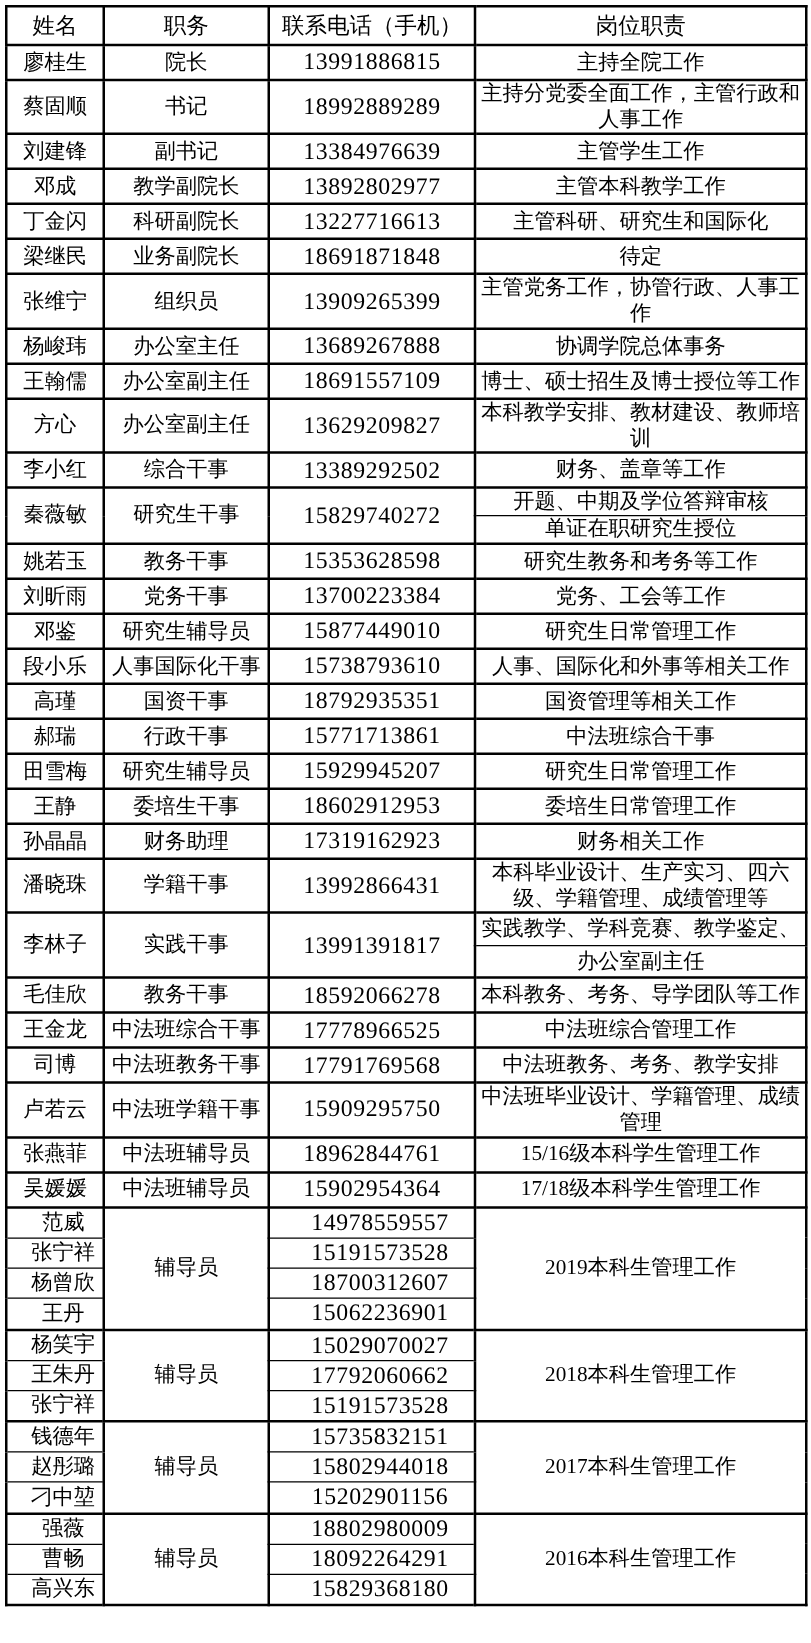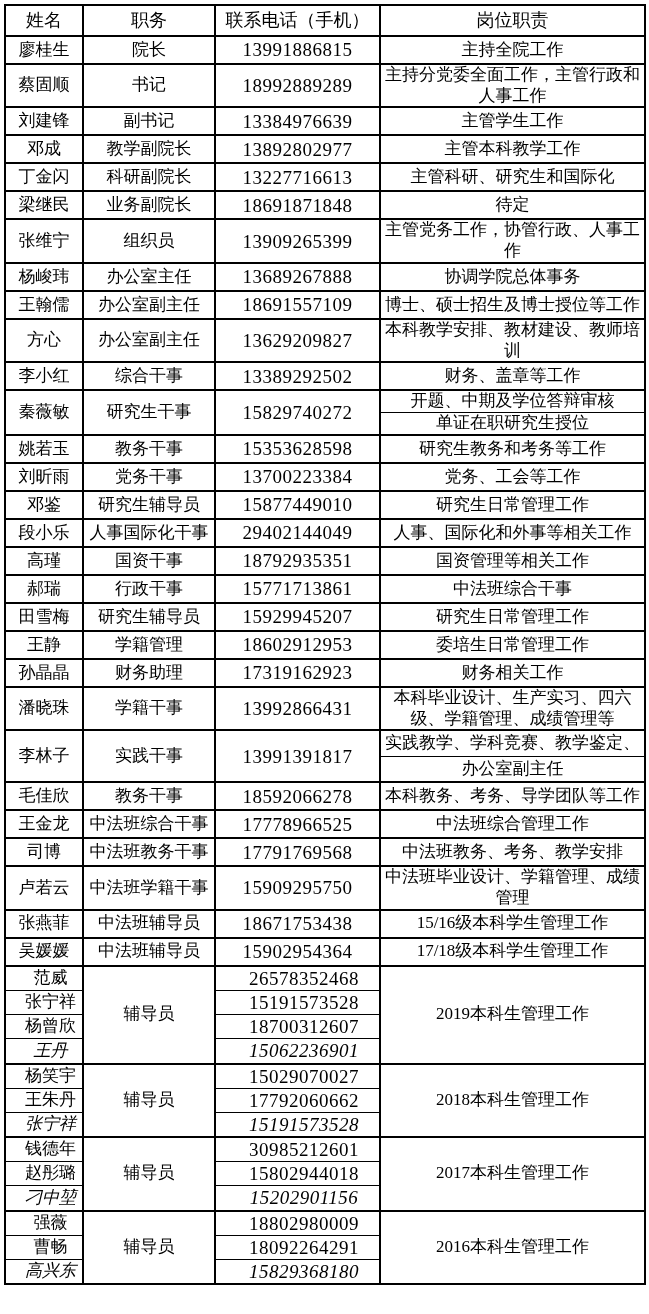--- a/index.html
+++ b/index.html
@@ -39,21 +39,21 @@
     font-size: 19px;
     letter-spacing: 0.5px;
     text-align: center;
   }
   td.duty { font-size: 17px; }
   td.thin-b { border-bottom-width: 1px; }
   td.thin-t { border-top-width: 1px; }
   
   tr.g td.mname, tr.g td.mphone { border-top-width: 1px; border-bottom-width: 1px; padding-left: 15px; }
   tr.g.gfirst td.mname, tr.g.gfirst td.mphone { border-top-width: 2px; }
-  tr.g.glast td.mname, tr.g.glast td.mphone { border-bottom-width: 2px; font-style: italic; }
+  tr.g.glast td.mname, tr.g.glast td.mphone { border-bottom-width: 2px; }
 </style>
 </head>
 <body>
 
 <table class="staff-table">
   <colgroup>
     <col style="width:78px">
     <col style="width:132px">
     <col style="width:165px">
     <col style="width:265px">
@@ -156,21 +156,21 @@
     </tr>
     <tr class="h1">
       <td>邓鉴</td>
       <td>研究生辅导员</td>
       <td class="phone">15877449010</td>
       <td class="duty">研究生日常管理工作</td>
     </tr>
     <tr class="h1">
       <td>段小乐</td>
       <td>人事国际化干事</td>
-      <td class="phone">29402144049</td>
+      <td class="phone">15738793610</td>
       <td class="duty">人事、国际化和外事等相关工作</td>
     </tr>
     <tr class="h1">
       <td>高瑾</td>
       <td>国资干事</td>
       <td class="phone">18792935351</td>
       <td class="duty">国资管理等相关工作</td>
     </tr>
     <tr class="h1">
       <td>郝瑞</td>
@@ -179,21 +179,21 @@
       <td class="duty">中法班综合干事</td>
     </tr>
     <tr class="h1">
       <td>田雪梅</td>
       <td>研究生辅导员</td>
       <td class="phone">15929945207</td>
       <td class="duty">研究生日常管理工作</td>
     </tr>
     <tr class="h1">
       <td>王静</td>
-      <td>学籍管理</td>
+      <td>委培生干事</td>
       <td class="phone">18602912953</td>
       <td class="duty">委培生日常管理工作</td>
     </tr>
     <tr class="h1">
       <td>孙晶晶</td>
       <td>财务助理</td>
       <td class="phone">17319162923</td>
       <td class="duty">财务相关工作</td>
     </tr>
     <tr class="h2">
@@ -231,34 +231,34 @@
     </tr>
     <tr class="h2">
       <td>卢若云</td>
       <td>中法班学籍干事</td>
       <td class="phone">15909295750</td>
       <td class="duty">中法班毕业设计、学籍管理、成绩管理</td>
     </tr>
     <tr class="h1">
       <td>张燕菲</td>
       <td>中法班辅导员</td>
-      <td class="phone">18671753438</td>
+      <td class="phone">18962844761</td>
       <td class="duty">15/16级本科学生管理工作</td>
     </tr>
     <tr class="h1">
       <td>吴媛媛</td>
       <td>中法班辅导员</td>
       <td class="phone">15902954364</td>
       <td class="duty">17/18级本科学生管理工作</td>
     </tr>
 
     <tr class="g gfirst">
       <td class="mname">范威</td>
       <td rowspan="4">辅导员</td>
-      <td class="phone mphone">26578352468</td>
+      <td class="phone mphone">14978559557</td>
       <td rowspan="4" class="duty">2019本科生管理工作</td>
     </tr>
     <tr class="g">
       <td class="mname">张宁祥</td>
       <td class="phone mphone">15191573528</td>
     </tr>
     <tr class="g">
       <td class="mname">杨曾欣</td>
       <td class="phone mphone">18700312607</td>
     </tr>
@@ -278,21 +278,21 @@
       <td class="phone mphone">17792060662</td>
     </tr>
     <tr class="g glast">
       <td class="mname">张宁祥</td>
       <td class="phone mphone">15191573528</td>
     </tr>
 
     <tr class="g gfirst">
       <td class="mname">钱德年</td>
       <td rowspan="3">辅导员</td>
-      <td class="phone mphone">30985212601</td>
+      <td class="phone mphone">15735832151</td>
       <td rowspan="3" class="duty">2017本科生管理工作</td>
     </tr>
     <tr class="g">
       <td class="mname">赵彤璐</td>
       <td class="phone mphone">15802944018</td>
     </tr>
     <tr class="g glast">
       <td class="mname">刁中堃</td>
       <td class="phone mphone">15202901156</td>
     </tr>

